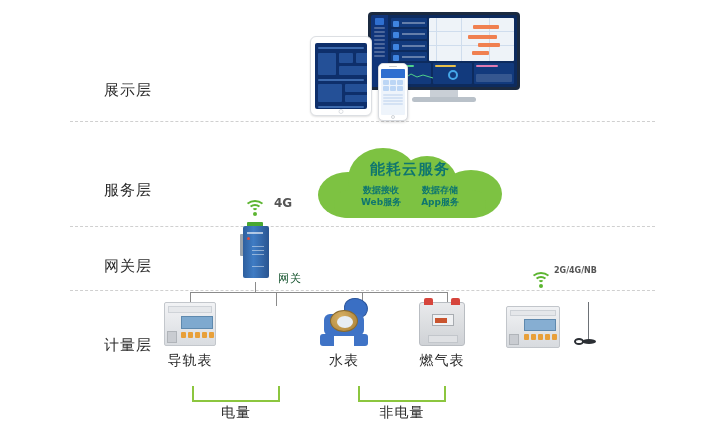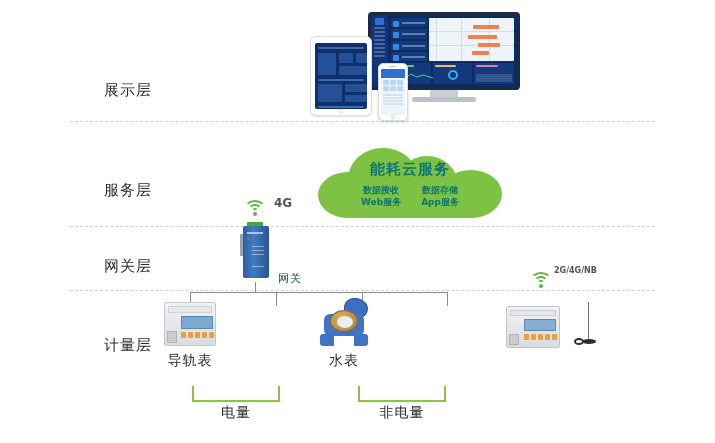--- a/index.html
+++ b/index.html
@@ -398,20 +398,33 @@
         <div class="legR"></div>
         <div class="body"></div>
         <div class="dial">
             <div class="dialface"></div>
           </div>
       </div>
     </div>
     <div class="cap">水表</div>
   </div>
 
+  <div class="meter m-gas">
+    <div class="art">
+      <div class="gas">
+        <div class="pipeL"></div>
+          <div class="pipeR"></div>
+        <div class="win">
+            <i></i>
+          </div>
+        <div class="base"></div>
+      </div>
+    </div>
+    <div class="cap">燃气表</div>
+  </div>
 
   <div class="meter m-arcm">
     <div class="arcm-art">
       <div class="arcm-wifi">
         <div class="wifi-icon" style="left:0;top:0">
           <i class="w3"></i>
             <i class="w2"></i>
             <i class="w1"></i>
           <div class="wifi-dot"></div>
         </div>

